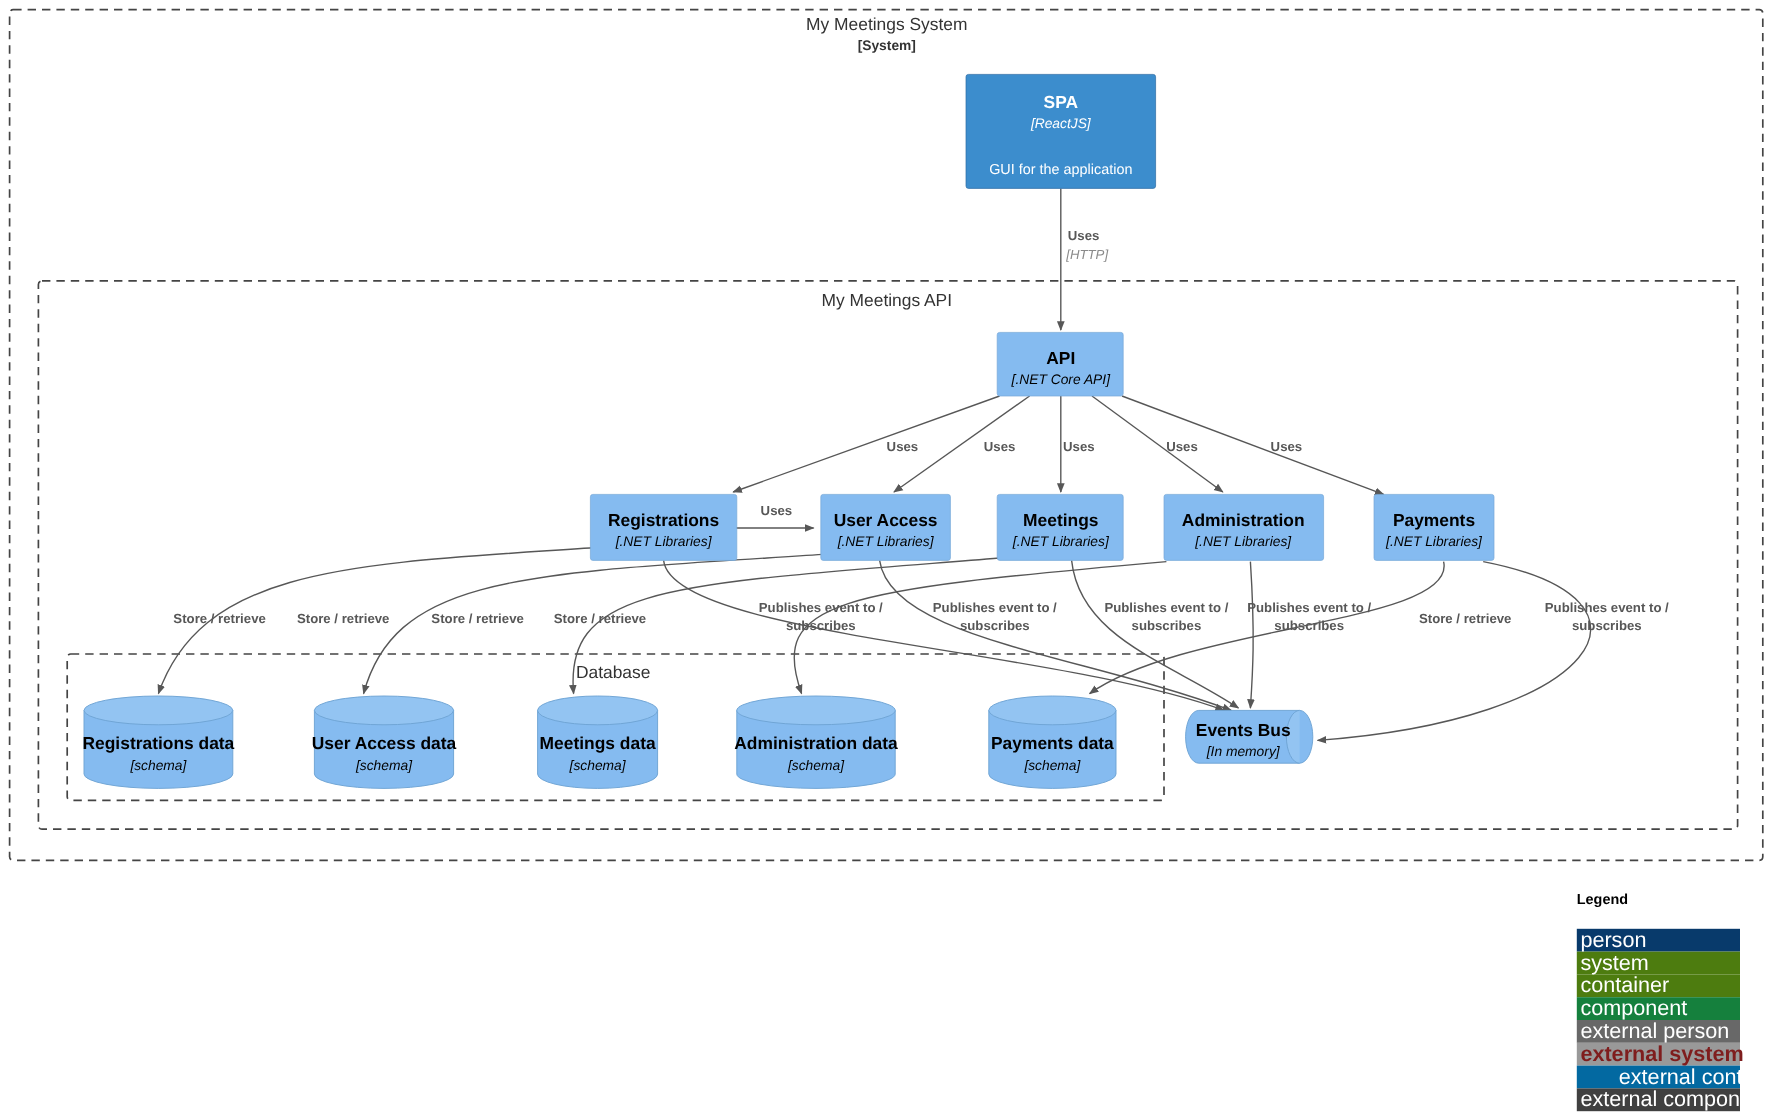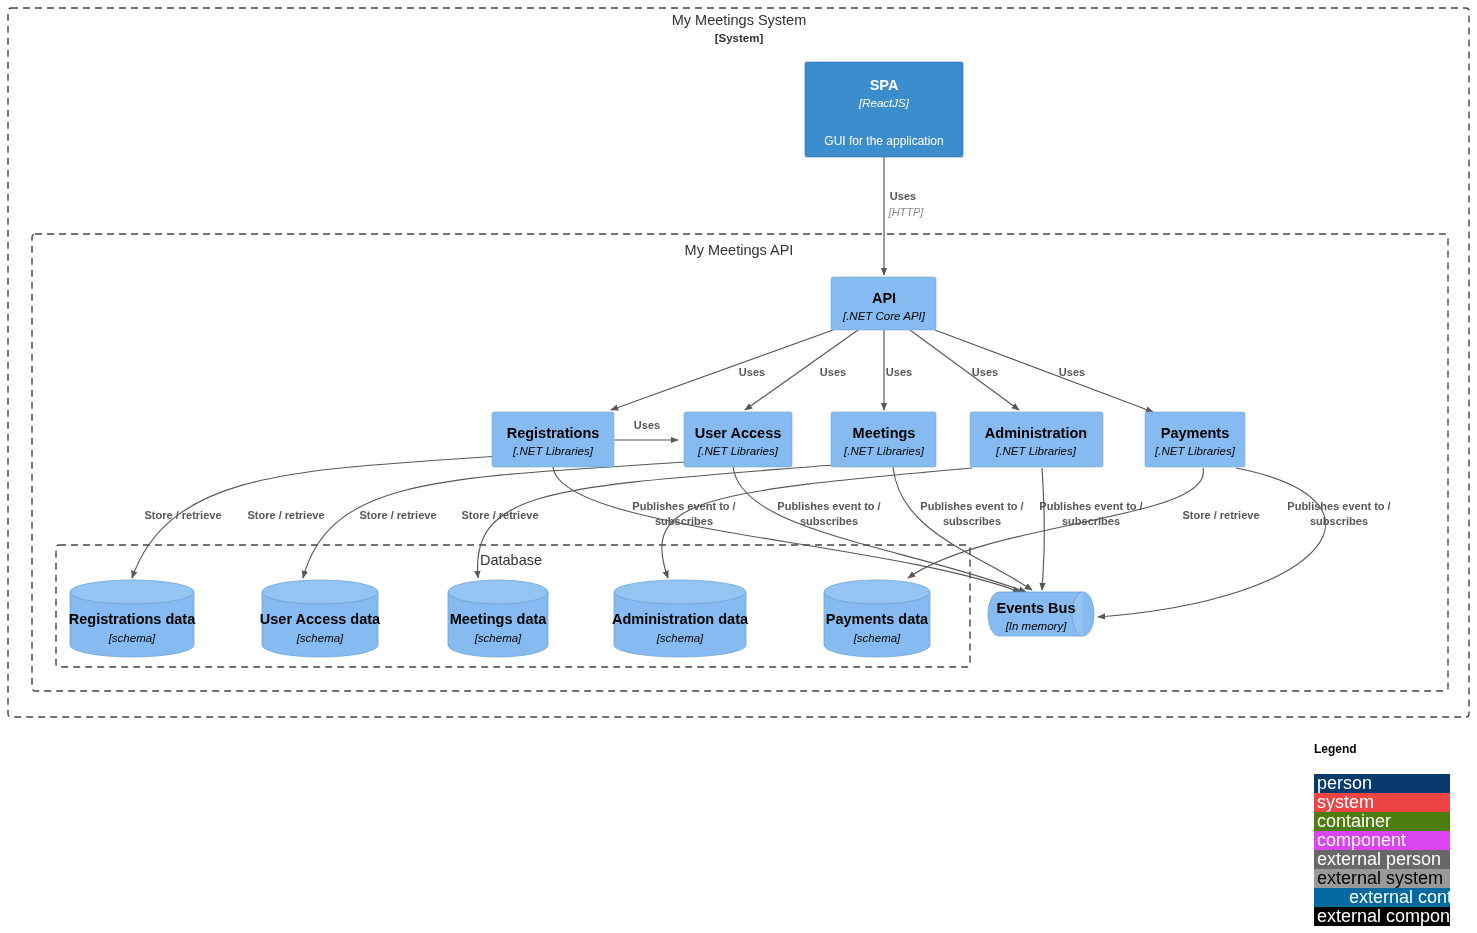--- a/index.html
+++ b/index.html
@@ -356,36 +356,36 @@
       <text class="node-tech-dark" x="1036" y="630">[In memory]</text>
     </g>
 
   </svg>
 
   <div id="legend">
     <div class="legend-title">Legend</div>
     <div class="legend-row" style="background: rgb(8, 58, 107); color: rgb(255, 255, 255);">
       <span>person</span>
     </div>
-    <div class="legend-row" style="background: #ef4444; color: rgb(255, 255, 255);">
+    <div class="legend-row" style="background: #4d7c0f; color: rgb(255, 255, 255);">
       <span>system</span>
     </div>
     <div class="legend-row" style="background: #4d7c0f; color: rgb(255, 255, 255);">
       <span>container</span>
     </div>
-    <div class="legend-row" style="background: #d946ef; color: rgb(255, 255, 255);">
+    <div class="legend-row" style="background: #15803d; color: rgb(255, 255, 255);">
       <span>component</span>
     </div>
     <div class="legend-row" style="background: rgb(104, 104, 104); color: rgb(255, 255, 255);">
       <span>external person</span>
     </div>
-    <div class="legend-row" style="background: rgb(153, 153, 153); color: #000000;">
+    <div class="legend-row" style="background: rgb(153, 153, 153); color: #7f1d1d; font-weight: bold;">
       <span>external system</span>
     </div>
     <div class="legend-row" style="background: #0369a1; color: rgb(255, 255, 255); padding-left: 35px;">
       <span>external container</span>
     </div>
-    <div class="legend-row" style="background: #000000; color: rgb(255, 255, 255);">
+    <div class="legend-row" style="background: #404040; color: rgb(255, 255, 255);">
       <span>external component</span>
     </div>
   </div>
 
 </div>
 
 </body></html>

